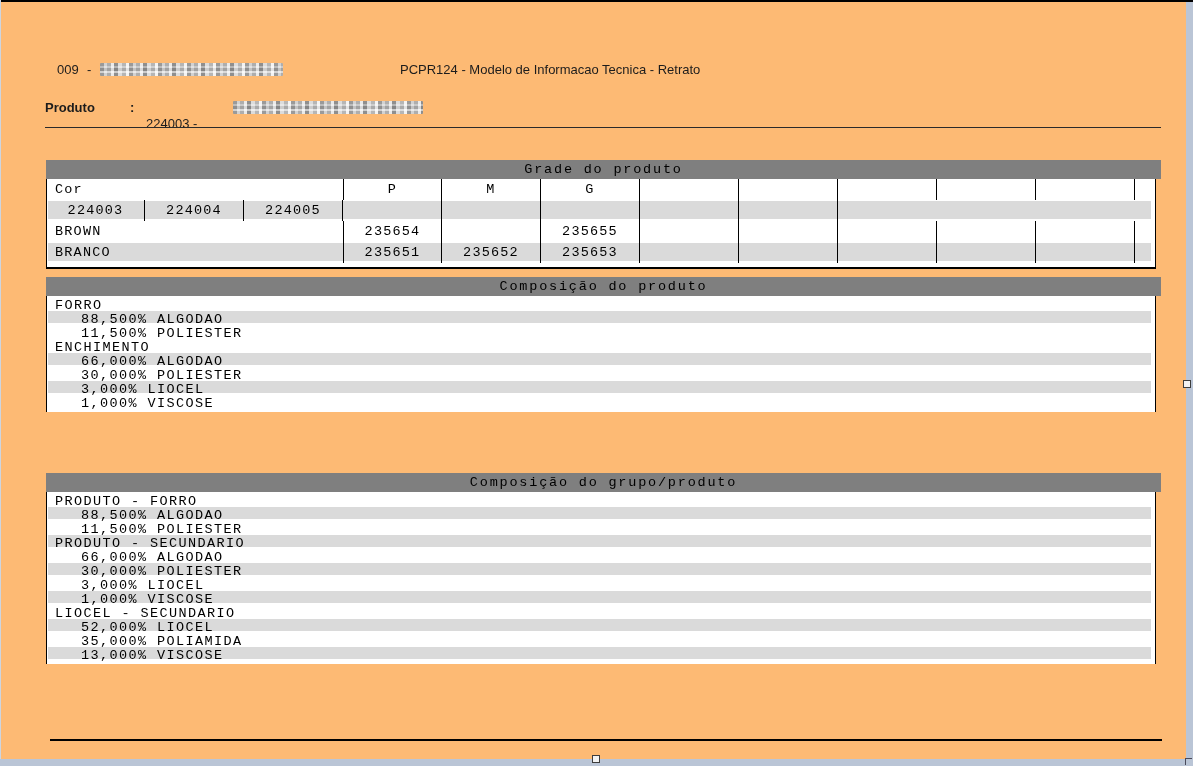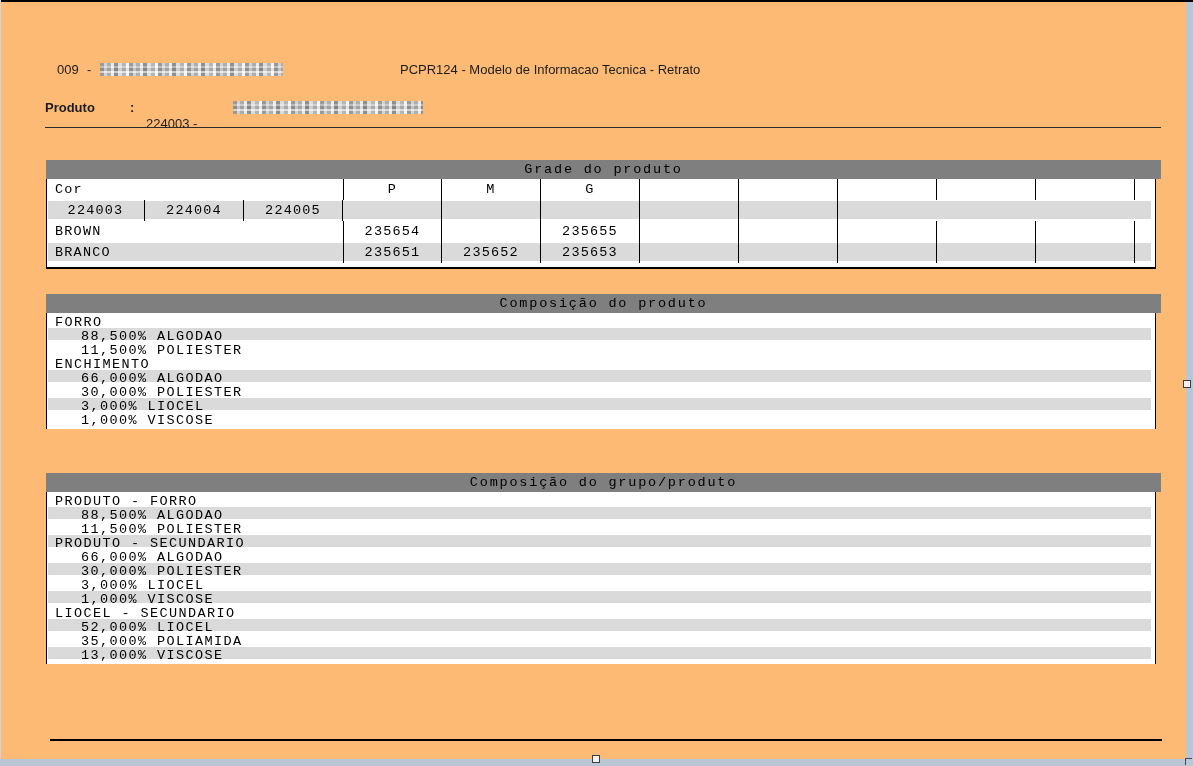--- a/index.html
+++ b/index.html
@@ -125,21 +125,21 @@
           <div class="gcell c4" style="width: 99px;"><span></span></div>
           <div class="gcell c5" style="width: 99px;"><span></span></div>
           <div class="gcell c6" style="width: 99px;"><span></span></div>
           <div class="gcell c7" style="width: 99px;"><span></span></div>
           <div class="gcell c8" style="width: 99px;"><span></span></div>
           <div class="gcell c9 last" style="flex: 1 1 0%;"><span></span></div>
         </div>
       </div>
   </div>
 
-  <div class="rtable" style="top:294px;">
+  <div class="rtable" style="top:277px;">
     <div class="rtitle">Composição do produto</div>
     <div class="rbody" id="comp-body">
         <div class="crow"><span>FORRO</span></div>
         <div class="crow indent shaded"><span>88,500% ALGODAO</span></div>
         <div class="crow indent"><span>11,500% POLIESTER</span></div>
         <div class="crow"><span>ENCHIMENTO</span></div>
         <div class="crow indent shaded"><span>66,000% ALGODAO</span></div>
         <div class="crow indent"><span>30,000% POLIESTER</span></div>
         <div class="crow indent shaded"><span>3,000% LIOCEL</span></div>
         <div class="crow indent"><span>1,000% VISCOSE</span></div>

